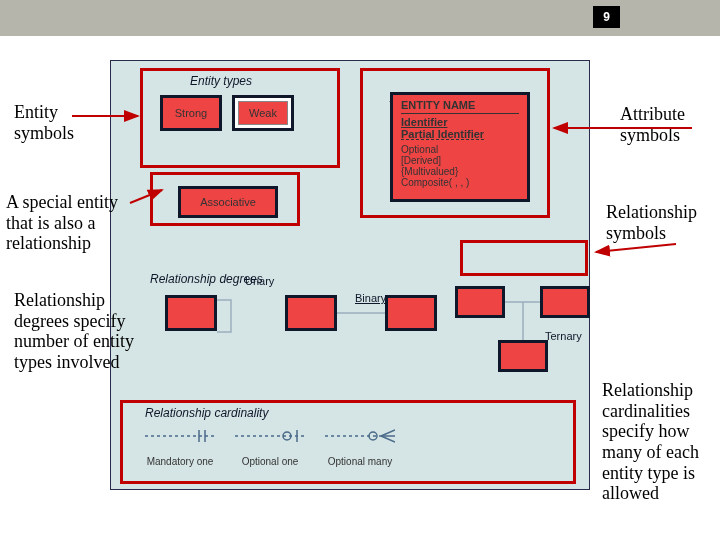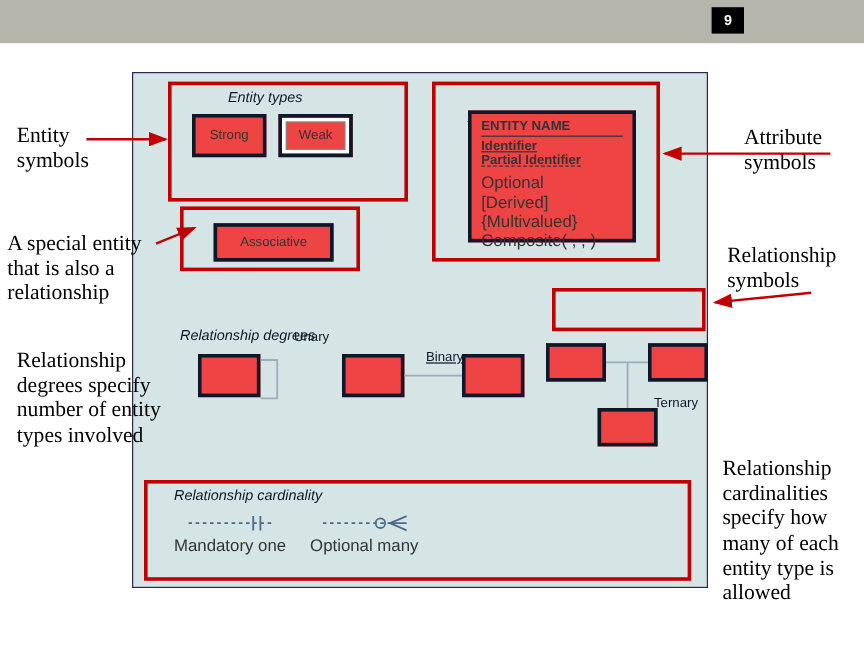--- a/index.html
+++ b/index.html
@@ -57,21 +57,21 @@
   .white-box {
     background: #ef4444;
     border: 3px solid #0f172a;
     position: absolute;
   }
   .sans {
     font-family: Arial, sans-serif;
     font-size: 11px;
     color: #333;
   }
-  .sans-sm { font-size: 14px; }
+  .sans-sm { font-size: 10px; }
   .sec-label {
     position: absolute;
     font-family: Arial, sans-serif;
     font-size: 12px;
     color: #0f172a;
   }
   .italic { font-style: italic; }
   .bold { font-weight: bold; }
   svg.arrows {
     position: absolute;
@@ -82,21 +82,21 @@
   .cardinality-row {
     position: absolute;
     display: flex;
     align-items: center;
     gap: 20px;
   }
   .card-item {
     display: flex;
     flex-direction: column;
     align-items: center;
-    gap: 2px;
+    gap: 12px;
   }
   .card-line {
     width: 70px;
     height: 16px;
   }
 </style>
 </head>
 <body>
 
 <div class="header">
@@ -155,20 +155,28 @@
   <div class="card-item">
     <svg class="card-line" viewBox="0 0 70 16">
       <line x1="0" y1="8" x2="70" y2="8" stroke="#4a6a8a" stroke-width="1.5" stroke-dasharray="3,3"></line>
       <line x1="54" y1="2" x2="54" y2="14" stroke="#4a6a8a" stroke-width="1.5"></line>
       <line x1="60" y1="2" x2="60" y2="14" stroke="#4a6a8a" stroke-width="1.5"></line>
     </svg>
     <div class="sans-sm sans">Mandatory one</div>
   </div>
   <div class="card-item">
     <svg class="card-line" viewBox="0 0 70 16">
+      <line x1="0" y1="8" x2="70" y2="8" stroke="#4a6a8a" stroke-width="1.5" stroke-dasharray="3,3"></line>
+      <circle cx="52" cy="8" r="4" fill="none" stroke="#4a6a8a" stroke-width="1.5"></circle>
+      <line x1="62" y1="2" x2="62" y2="14" stroke="#4a6a8a" stroke-width="1.5"></line>
+    </svg>
+    <div class="sans-sm sans">Optional one</div>
+  </div>
+  <div class="card-item">
+    <svg class="card-line" viewBox="0 0 70 16">
       <line x1="0" y1="8" x2="56" y2="8" stroke="#4a6a8a" stroke-width="1.5" stroke-dasharray="3,3"></line>
       <circle cx="48" cy="8" r="4" fill="none" stroke="#4a6a8a" stroke-width="1.5"></circle>
       <line x1="56" y1="8" x2="70" y2="2" stroke="#4a6a8a" stroke-width="1.5"></line>
       <line x1="56" y1="8" x2="70" y2="8" stroke="#4a6a8a" stroke-width="1.5"></line>
       <line x1="56" y1="8" x2="70" y2="14" stroke="#4a6a8a" stroke-width="1.5"></line>
     </svg>
     <div class="sans-sm sans">Optional many</div>
   </div>
 </div>
 

